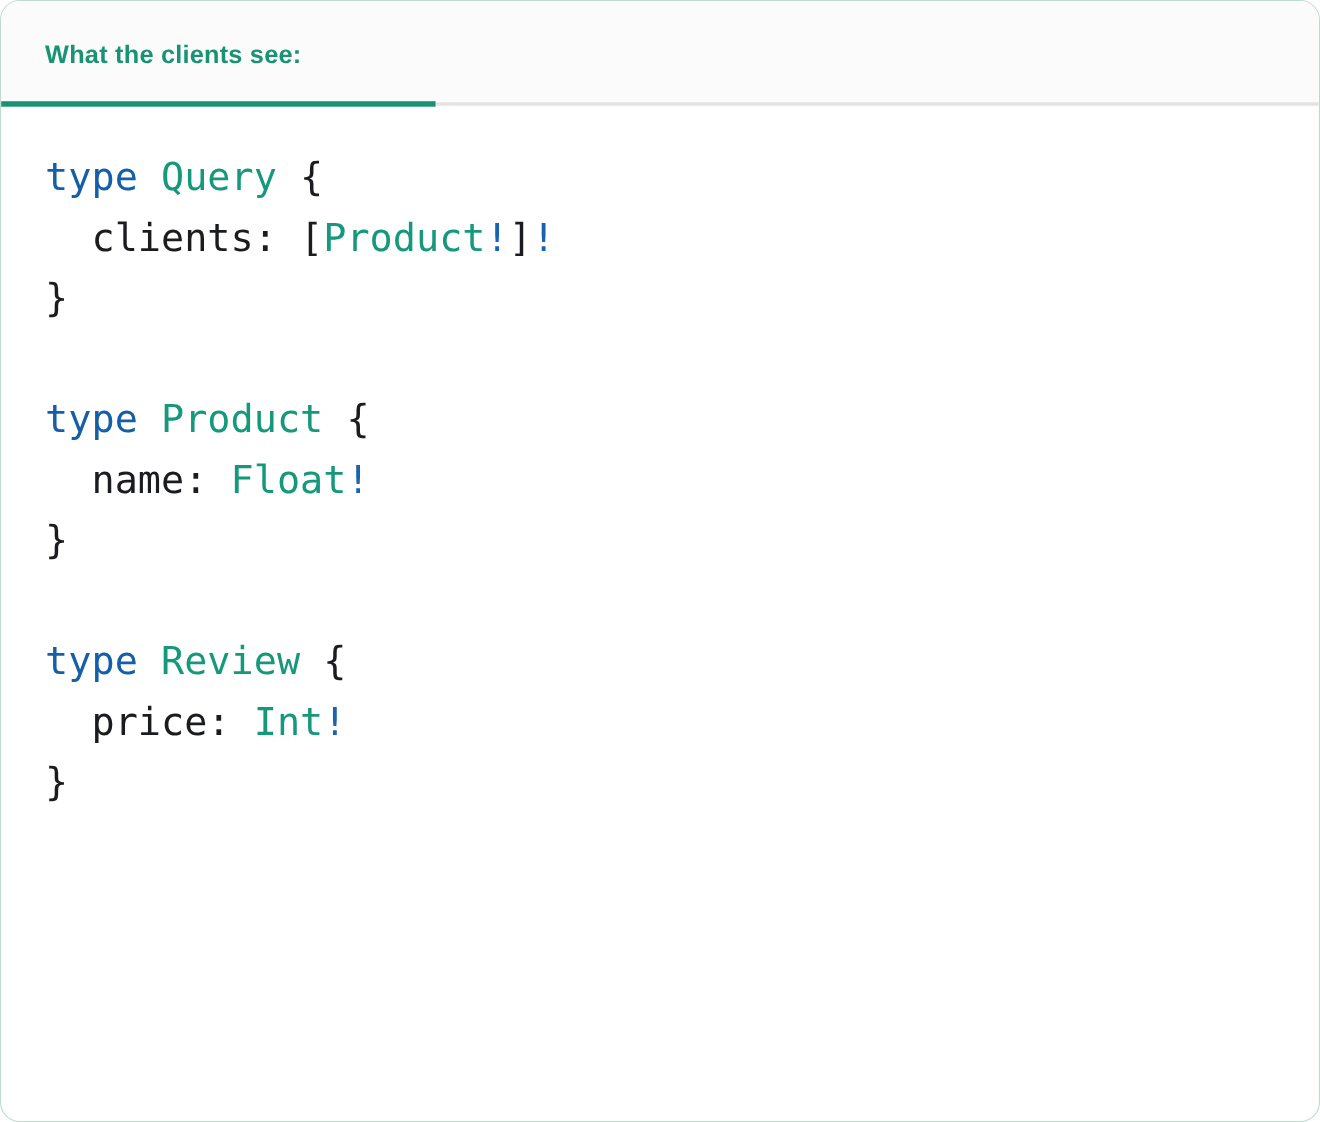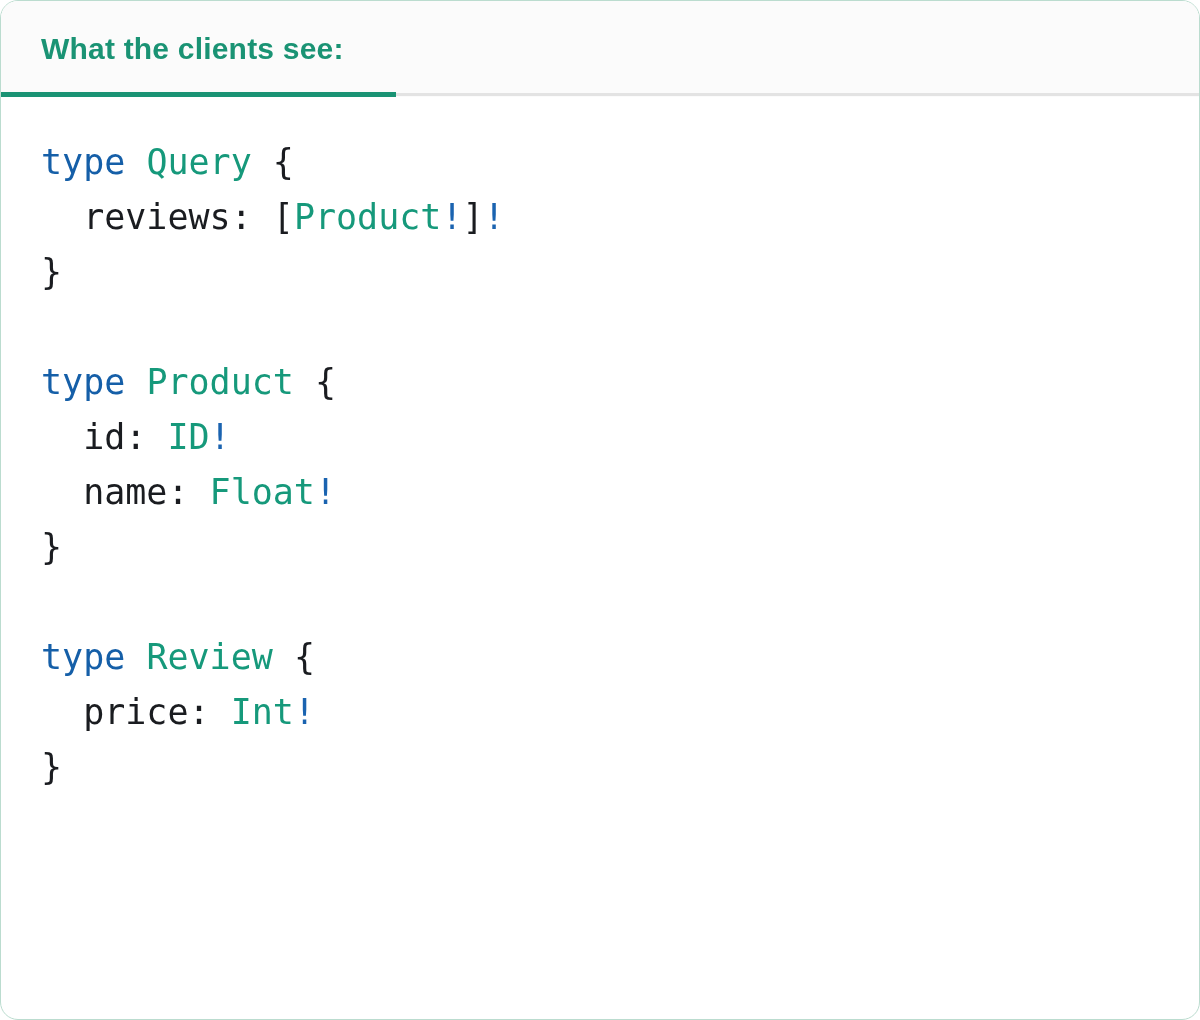--- a/index.html
+++ b/index.html
@@ -36,21 +36,21 @@
     align-items: center;
   }
   .tab-active {
     height: 100%;
     display: flex;
     align-items: center;
     padding-left: 40px;
     cursor: pointer;
   }
   .tab-label {
-    font-size: 30px;
+    font-size: 23px;
     font-weight: 600;
     letter-spacing: 0.2px;
     color: var(--accent-green);
   }
   .tab-track {
     position: absolute;
     left: 395px; right: 0; bottom: 1px;
     height: 3px;
     background: var(--divider-gray);
   }
@@ -87,29 +87,28 @@
       <span class="tab-label">What the clients see:</span>
     </div>
     <div class="tab-track"></div>
     <div class="tab-underline"></div>
   </div>
 
   <div class="code-block">
 
     <div class="code-line"><span class="tok-kw">type</span><span class="tok-pl"> </span><span class="tok-ty">Query</span><span class="tok-pl"> {</span></div>
 
-    <div class="code-line"><span class="tok-pl">  reviews: [</span><span class="tok-ty">Product</span><span class="tok-bg">!</span><span class="tok-pl">]</span><span class="tok-bg">!</span></div>
+    <div class="code-line"><span class="tok-pl">  clients: [</span><span class="tok-ty">Product</span><span class="tok-bg">!</span><span class="tok-pl">]</span><span class="tok-bg">!</span></div>
 
     <div class="code-line"><span class="tok-pl">}</span></div>
 
     <div class="code-line"></div>
 
     <div class="code-line"><span class="tok-kw">type</span><span class="tok-pl"> </span><span class="tok-ty">Product</span><span class="tok-pl"> {</span></div>
 
-    <div class="code-line"><span class="tok-pl">  id: </span><span class="tok-ty">ID</span><span class="tok-bg">!</span></div>
 
 
     <div class="code-line"><span class="tok-pl">  name: </span><span class="tok-ty">Float</span><span class="tok-bg">!</span></div>
 
 
     <div class="code-line"><span class="tok-pl">}</span></div>
 
     <div class="code-line"></div>
 
     <div class="code-line"><span class="tok-kw">type</span><span class="tok-pl"> </span><span class="tok-ty">Review</span><span class="tok-pl"> {</span></div>

